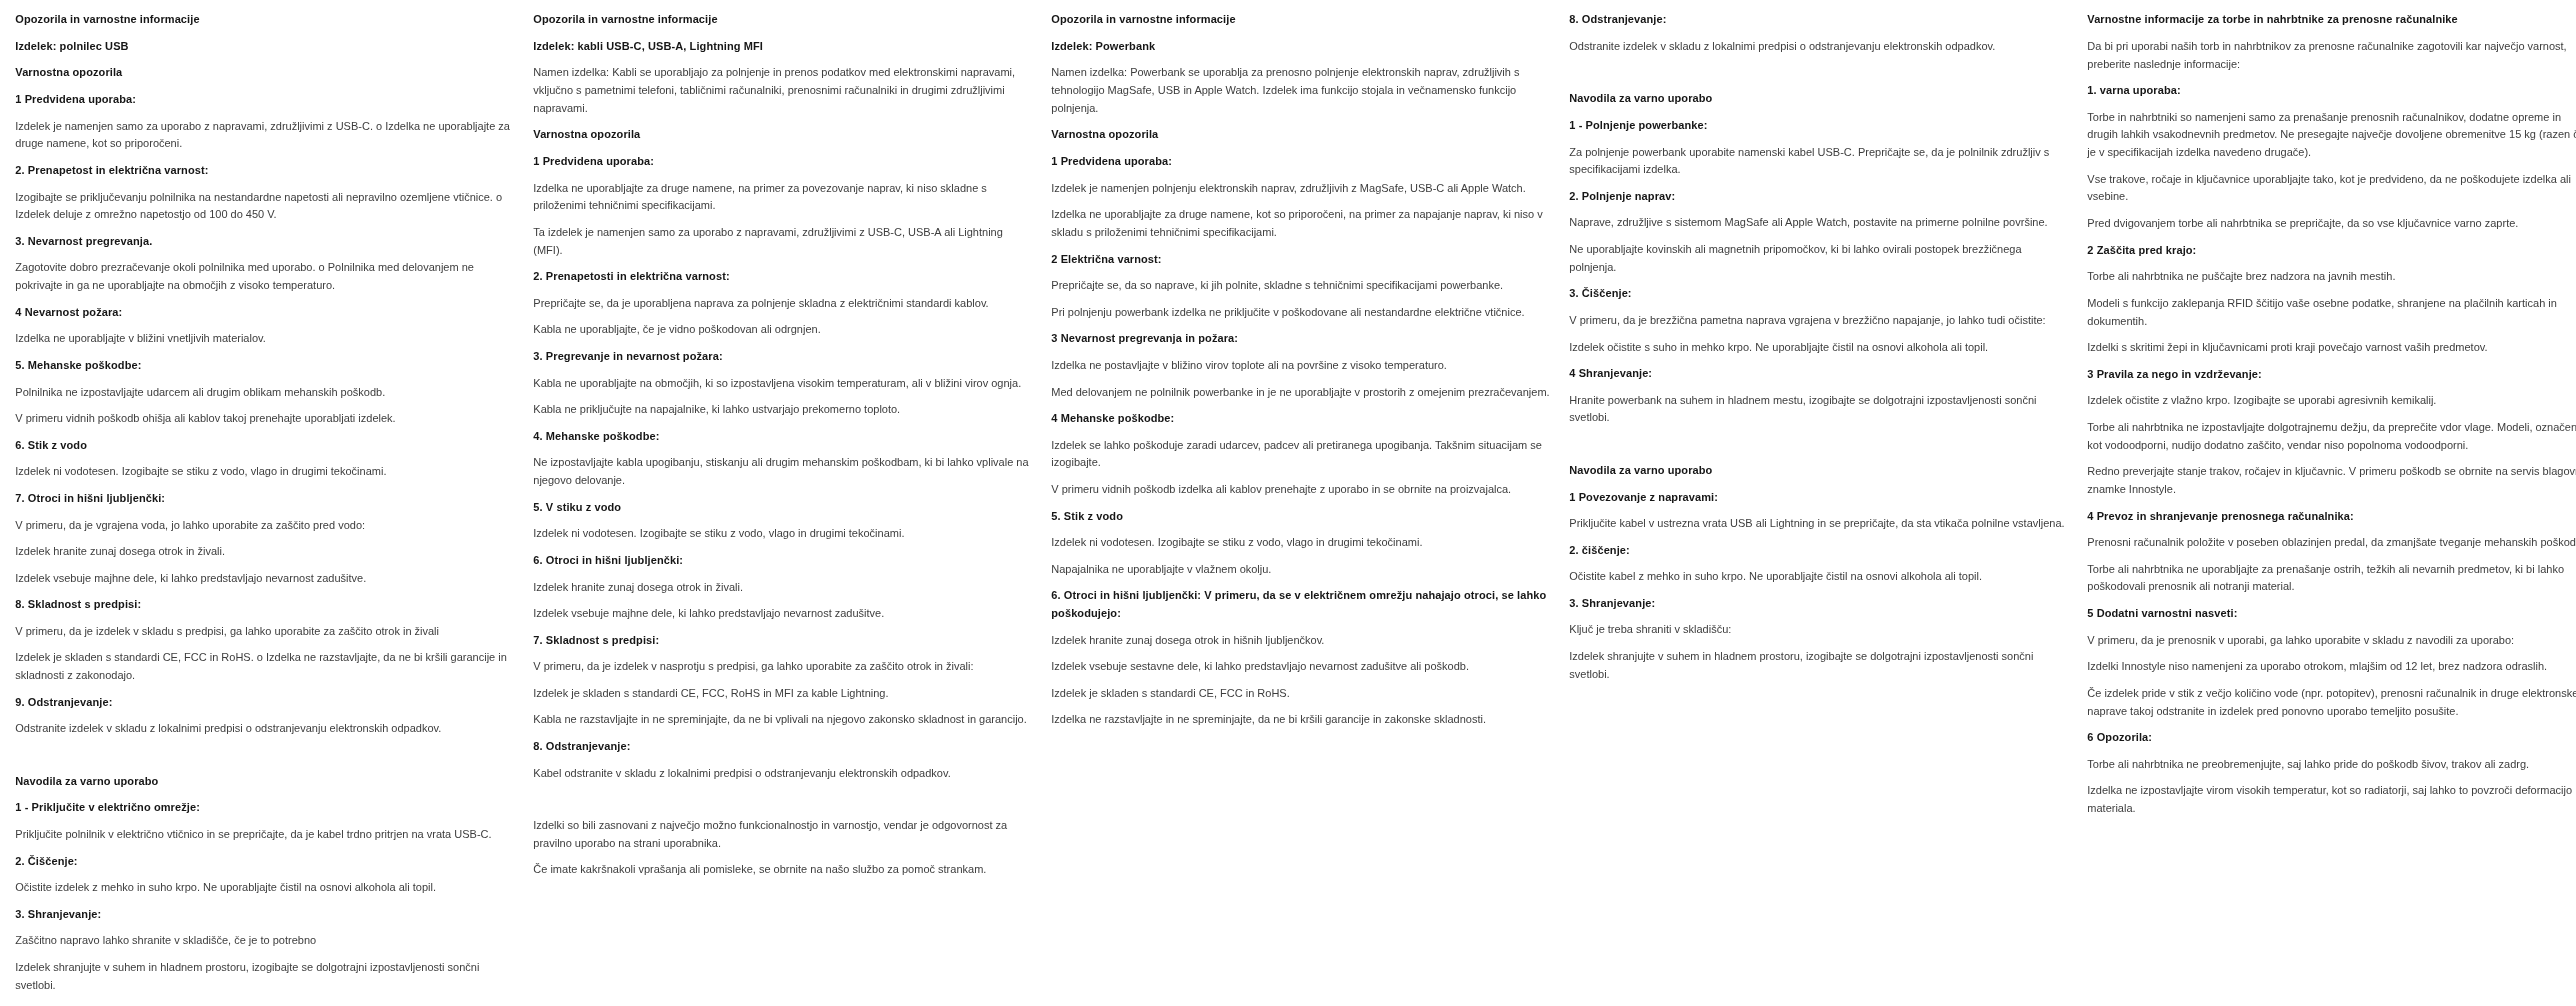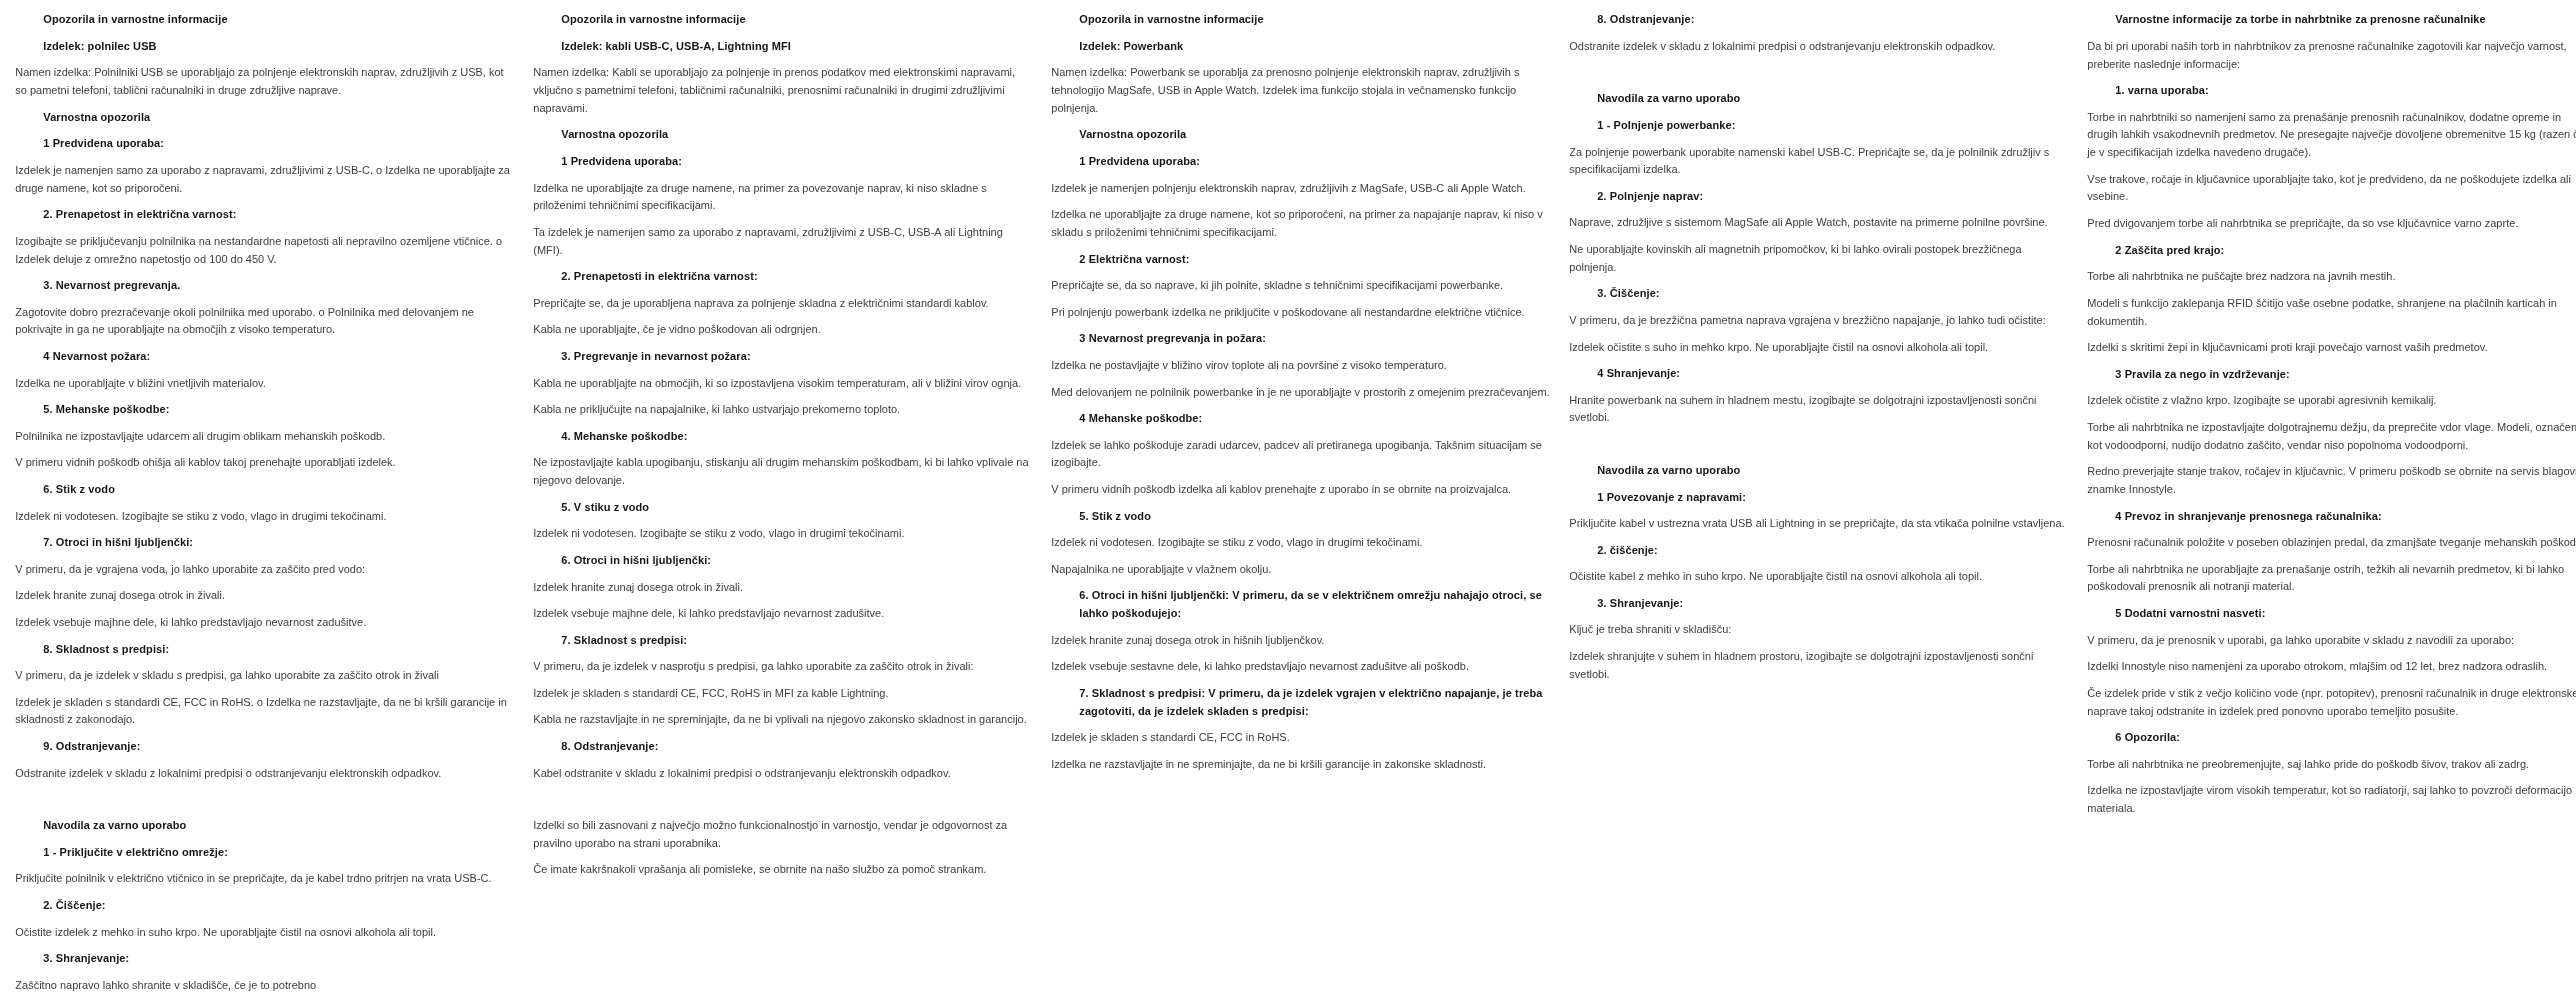--- a/index.html
+++ b/index.html
@@ -28,37 +28,35 @@
   }
   .blk {
     margin: 0 0 8.9px 0;
     white-space: normal;
     word-wrap: break-word;
   }
   .blk.h {
     font-weight: 700;
     color: #161616;
     letter-spacing: 0.1px;
-    margin-left: 28px;
   }
   .blk.p {
     color: #3d3d3d;
   }
   .blk.spacer {
     height: 17px;
   }
 </style>
 </head>
 <body>
 
 <div id="doc" class="doc">
     <div class="col">
       <div class="blk h">Opozorila in varnostne informacije</div>
       <div class="blk h">Izdelek: polnilec USB</div>
-      <div class="blk p">Namen izdelka: Polnilniki USB se uporabljajo za polnjenje elektronskih naprav, združljivih z USB, kot so pametni telefoni, tablični računalniki in druge združljive naprave.</div>
       <div class="blk h">Varnostna opozorila</div>
       <div class="blk h">1 Predvidena uporaba:</div>
       <div class="blk p">Izdelek je namenjen samo za uporabo z napravami, združljivimi z USB-C. o Izdelka ne uporabljajte za druge namene, kot so priporočeni.</div>
       <div class="blk h">2. Prenapetost in električna varnost:</div>
       <div class="blk p">Izogibajte se priključevanju polnilnika na nestandardne napetosti ali nepravilno ozemljene vtičnice. o Izdelek deluje z omrežno napetostjo od 100 do 450 V.</div>
       <div class="blk h">3. Nevarnost pregrevanja.</div>
       <div class="blk p">Zagotovite dobro prezračevanje okoli polnilnika med uporabo. o Polnilnika med delovanjem ne pokrivajte in ga ne uporabljajte na območjih z visoko temperaturo.</div>
       <div class="blk h">4 Nevarnost požara:</div>
       <div class="blk p">Izdelka ne uporabljajte v bližini vnetljivih materialov.</div>
       <div class="blk h">5. Mehanske poškodbe:</div>
@@ -132,21 +130,20 @@
       <div class="blk p">Med delovanjem ne polnilnik powerbanke in je ne uporabljajte v prostorih z omejenim prezračevanjem.</div>
       <div class="blk h">4 Mehanske poškodbe:</div>
       <div class="blk p">Izdelek se lahko poškoduje zaradi udarcev, padcev ali pretiranega upogibanja. Takšnim situacijam se izogibajte.</div>
       <div class="blk p">V primeru vidnih poškodb izdelka ali kablov prenehajte z uporabo in se obrnite na proizvajalca.</div>
       <div class="blk h">5. Stik z vodo</div>
       <div class="blk p">Izdelek ni vodotesen. Izogibajte se stiku z vodo, vlago in drugimi tekočinami.</div>
       <div class="blk p">Napajalnika ne uporabljajte v vlažnem okolju.</div>
       <div class="blk h">6. Otroci in hišni ljubljenčki: V primeru, da se v električnem omrežju nahajajo otroci, se lahko poškodujejo:</div>
       <div class="blk p">Izdelek hranite zunaj dosega otrok in hišnih ljubljenčkov.</div>
       <div class="blk p">Izdelek vsebuje sestavne dele, ki lahko predstavljajo nevarnost zadušitve ali poškodb.</div>
-      <div class="blk h">7. Skladnost s predpisi: V primeru, da je izdelek vgrajen v električno napajanje, je treba zagotoviti, da je izdelek skladen s predpisi:</div>
       <div class="blk p">Izdelek je skladen s standardi CE, FCC in RoHS.</div>
       <div class="blk p">Izdelka ne razstavljajte in ne spreminjajte, da ne bi kršili garancije in zakonske skladnosti.</div>
     </div>
     <div class="col">
       <div class="blk h">8. Odstranjevanje:</div>
       <div class="blk p">Odstranite izdelek v skladu z lokalnimi predpisi o odstranjevanju elektronskih odpadkov.</div>
       <div class="blk spacer"></div>
       <div class="blk h">Navodila za varno uporabo</div>
       <div class="blk h">1 - Polnjenje powerbanke:</div>
       <div class="blk p">Za polnjenje powerbank uporabite namenski kabel USB-C. Prepričajte se, da je polnilnik združljiv s specifikacijami izdelka.</div>

